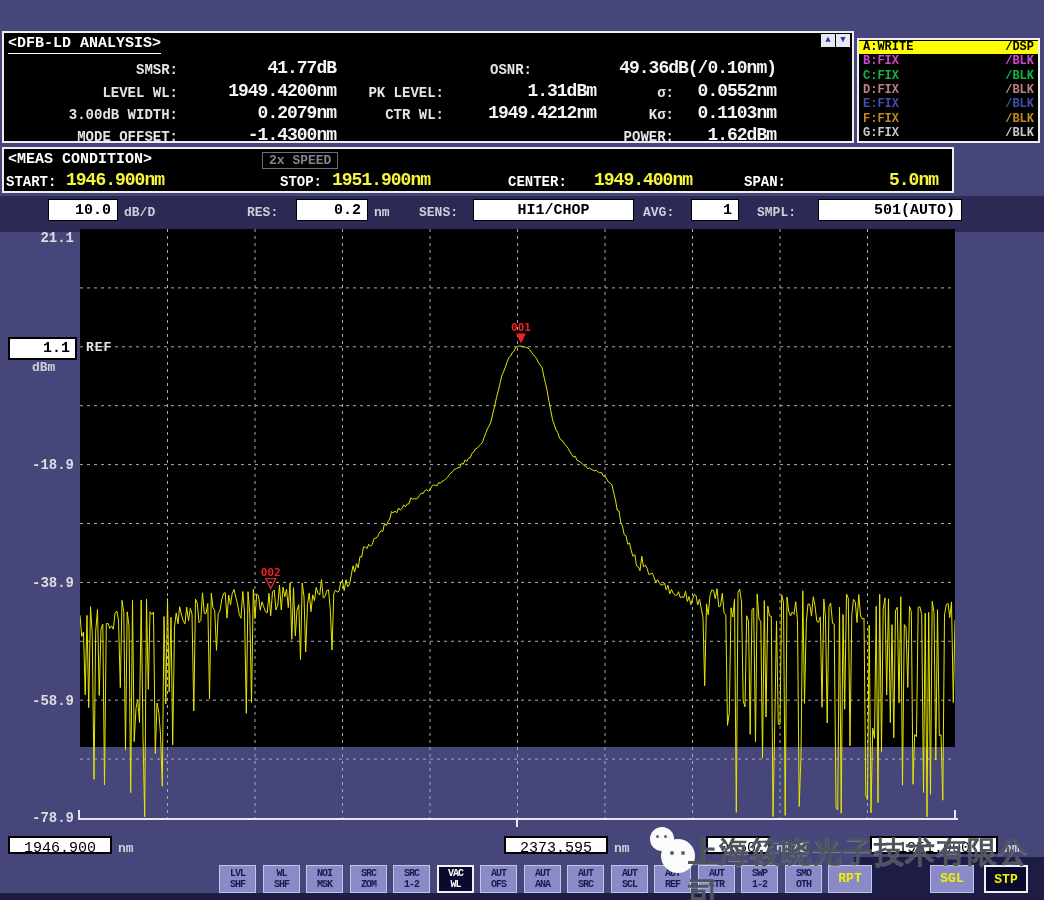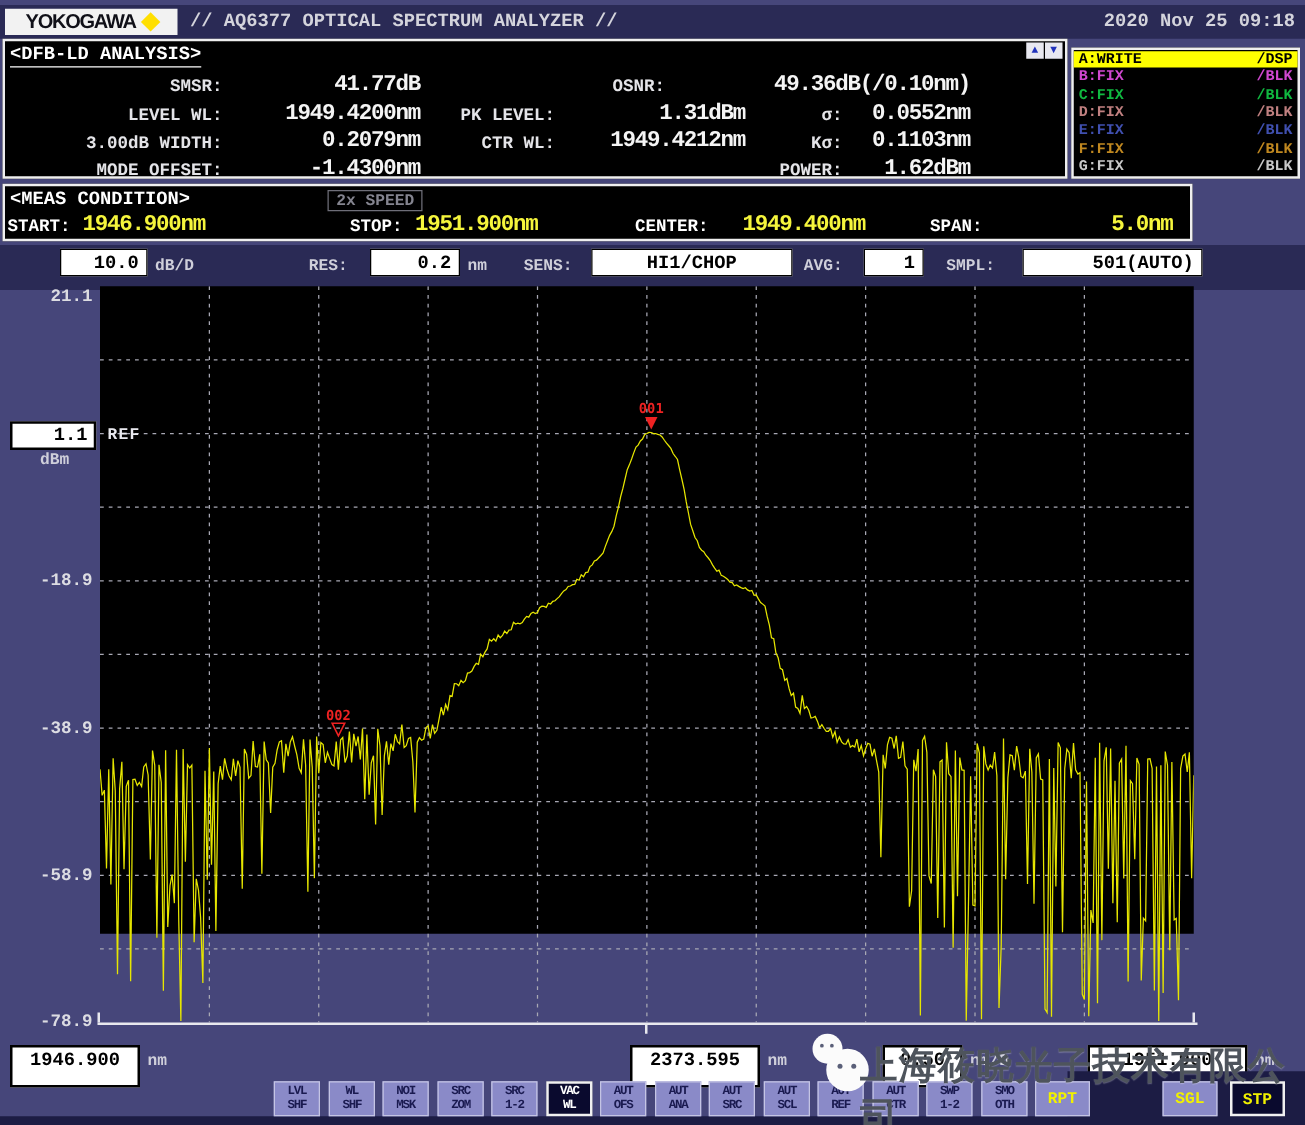--- a/index.html
+++ b/index.html
@@ -45,22 +45,22 @@
   .mlabel{font:bold 11px "DejaVu Sans Mono",monospace;text-anchor:middle;}
   .ylab{position:absolute;width:48px;text-align:right;font-size:14px;font-weight:bold;color:#dcdce2;}
   .refbox{position:absolute;left:8px;top:337px;width:60px;height:19px;background:#fff;
           border:2px solid #000;color:#000;font-size:15px;font-weight:bold;line-height:19px;
           text-align:right;padding-right:5px;box-sizing:content-box;}
   .reftext{position:absolute;left:86px;top:340px;font-size:13px;font-weight:bold;color:#e8e8ee;letter-spacing:1px;}
   .dbmunit{position:absolute;left:32px;top:360px;font-size:13px;font-weight:bold;color:#cfcfda;}
   .axisline{position:absolute;left:78px;top:818px;width:880px;height:2px;background:#e8e8ee;}
   .tick{position:absolute;background:#e8e8ee;}
   
-  .xbox{position:absolute;top:836px;height:34px;background:#fff;border:2px solid #000;
-        color:#000;font-size:15px;font-weight:bold;line-height:22px;text-align:center;
+  .xbox{position:absolute;top:836px;height:18px;background:#fff;border:2px solid #000;
+        color:#000;font-size:15px;font-weight:normal;line-height:22px;text-align:center;
         box-sizing:border-box;}
   .xunit{position:absolute;top:841px;font-size:13px;font-weight:bold;color:#cfcfda;}
   
   .skeystrip-r{position:absolute;left:854px;top:857px;width:190px;height:43px;background:#1c1c44;}
   .bottomstrip{position:absolute;left:0;top:893px;width:1044px;height:7px;background:#1c1c44;}
   .skey{position:absolute;top:865px;width:37px;height:28px;background:#8a8ac8;
         border:1px solid #c4c4e4;box-sizing:border-box;color:#1a1a50;
         display:flex;flex-direction:column;align-items:center;justify-content:center;
         font-size:10px;font-weight:bold;line-height:11px;letter-spacing:-1px;}
   .skey.selected{background:#0a0a2e;color:#fff;border:2px solid #f0f0f0;}
@@ -73,28 +73,20 @@
          font-size:30px;font-weight:bold;color:#4e545c;letter-spacing:1px;z-index:60;
          text-shadow:0 1px 1px rgba(255,255,255,0.3);}
   .bubble{position:absolute;background:#fbfbfb;border-radius:50%;z-index:59;}
   .bdot{position:absolute;background:#5a5f78;border-radius:50%;}
 </style>
 </head>
 <body>
 
 <div class="screen">
 
-  <div class="titlebar">
-    <div class="logo">
-      <span class="word">YOKOGAWA</span>
-      <span class="diamond"></span>
-    </div>
-    <div class="titletext">// AQ6377 OPTICAL SPECTRUM ANALYZER //</div>
-    <div class="datetime">2020 Nov 25 09:18</div>
-  </div>
 
   <div class="panel" style="left:2px;top:31px;width:852px;height:112px;">
     <div class="dfb-heading">&lt;DFB-LD ANALYSIS&gt;</div>
     <div class="slabel" style="left:2px;top:29px;width:172px;">SMSR:</div>
     <div class="svalue" style="left:178px;top:25px;width:154px;">41.77dB</div>
     <div class="slabel" style="left:2px;top:52px;width:172px;">LEVEL WL:</div>
     <div class="svalue" style="left:178px;top:48px;width:154px;">1949.4200nm</div>
     <div class="slabel" style="left:2px;top:74px;width:172px;">3.00dB WIDTH:</div>
     <div class="svalue" style="left:178px;top:70px;width:154px;">0.2079nm</div>
     <div class="slabel" style="left:2px;top:96px;width:172px;">MODE OFFSET:</div>

